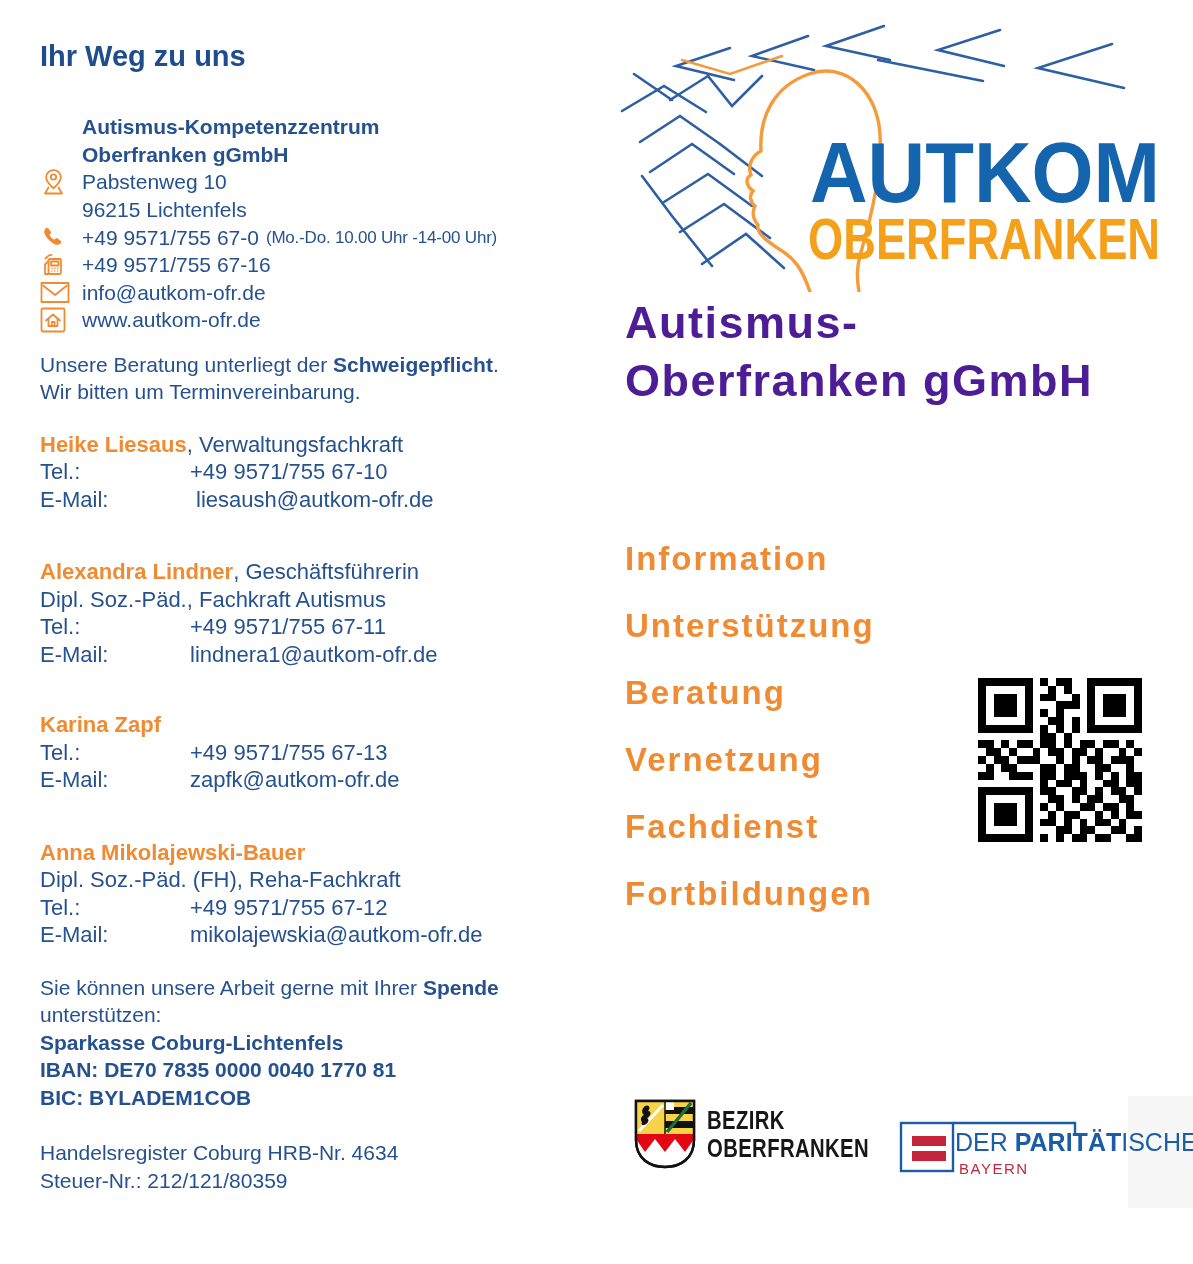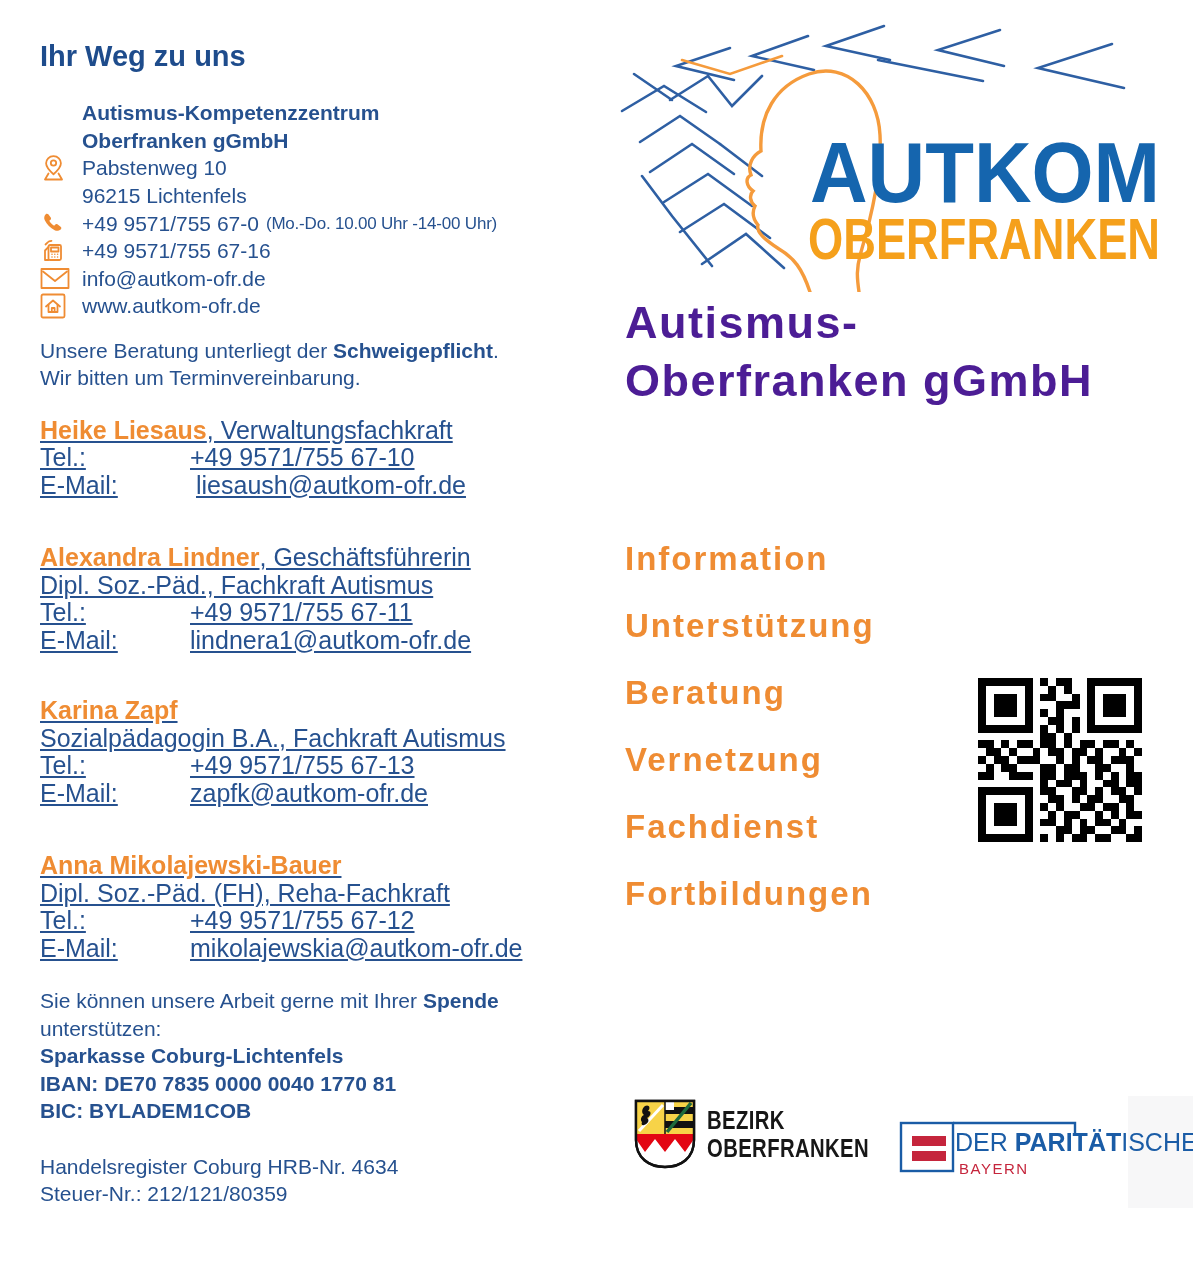--- a/index.html
+++ b/index.html
@@ -3,28 +3,28 @@
 <meta charset="utf-8">
 <style>
   * { margin:0; padding:0; box-sizing:border-box; }
   html,body { background:#ffffff; }
   body {
     width:1193px; height:1264px; position:relative; overflow:hidden;
     font-family:"Liberation Sans", sans-serif; color:#26518F;
   }
   
   .leftcol { position:absolute; left:40px; top:40px; width:540px; }
-  .page-title { font-size:29px; font-weight:700; color:#1E4C8C; margin-bottom:26px; }
+  .page-title { font-size:29px; font-weight:700; color:#1E4C8C; margin-bottom:40px; }
   .addr-row { display:flex; align-items:center; min-height:27.5px; line-height:27.5px; font-size:21px; }
   .addr-icon { width:42px; flex:0 0 42px; display:flex; align-items:center; }
   .addr-text { white-space:nowrap; }
   .addr-row.org-name { font-weight:700; padding-left:42px; }
   .hours { font-size:17px; letter-spacing:-0.2px; }
   .para { margin-top:17px; font-size:21px; line-height:27.5px; }
-  .staff { margin-top:0; font-size:25px; line-height:27.5px;text-decoration:underline; }
+  .staff { margin-top:0; font-size:22px; line-height:27.5px; }
   .staff .name { color:#EF8C33; font-weight:700; }
   .kv { display:flex; }
   .kv .k { width:150px; flex:0 0 150px; }
   .m45 { margin-top:45px; } .m43 { margin-top:43px; } .m25 { margin-top:25px; } .m28 { margin-top:28px; }
   b, .b { font-weight:700; }
   
   .logo-area { position:absolute; left:612px; top:16px; width:566px; height:276px; }
   .org-title { position:absolute; left:625px; top:294px; width:560px;
     font-size:45px; line-height:58px; font-weight:700; letter-spacing:1.5px; color:#4c1d95; }
   .services { position:absolute; left:625px; top:540px; width:350px; }
@@ -146,21 +146,20 @@
         <span>+49 9571/755 67-11</span>
       </div>
     <div class="kv">
         <span class="k">E-Mail:</span>
         <span>lindnera1@autkom-ofr.de</span>
       </div>
   </div>
 
   <div class="staff m43">
     <div><span class="name">Karina Zapf</span><span></span></div>
-    <div>Sozialpädagogin B.A., Fachkraft Autismus</div>
     <div class="kv">
         <span class="k">Tel.:</span>
         <span>+49 9571/755 67-13</span>
       </div>
     <div class="kv">
         <span class="k">E-Mail:</span>
         <span>zapfk@autkom-ofr.de</span>
       </div>
   </div>
 

